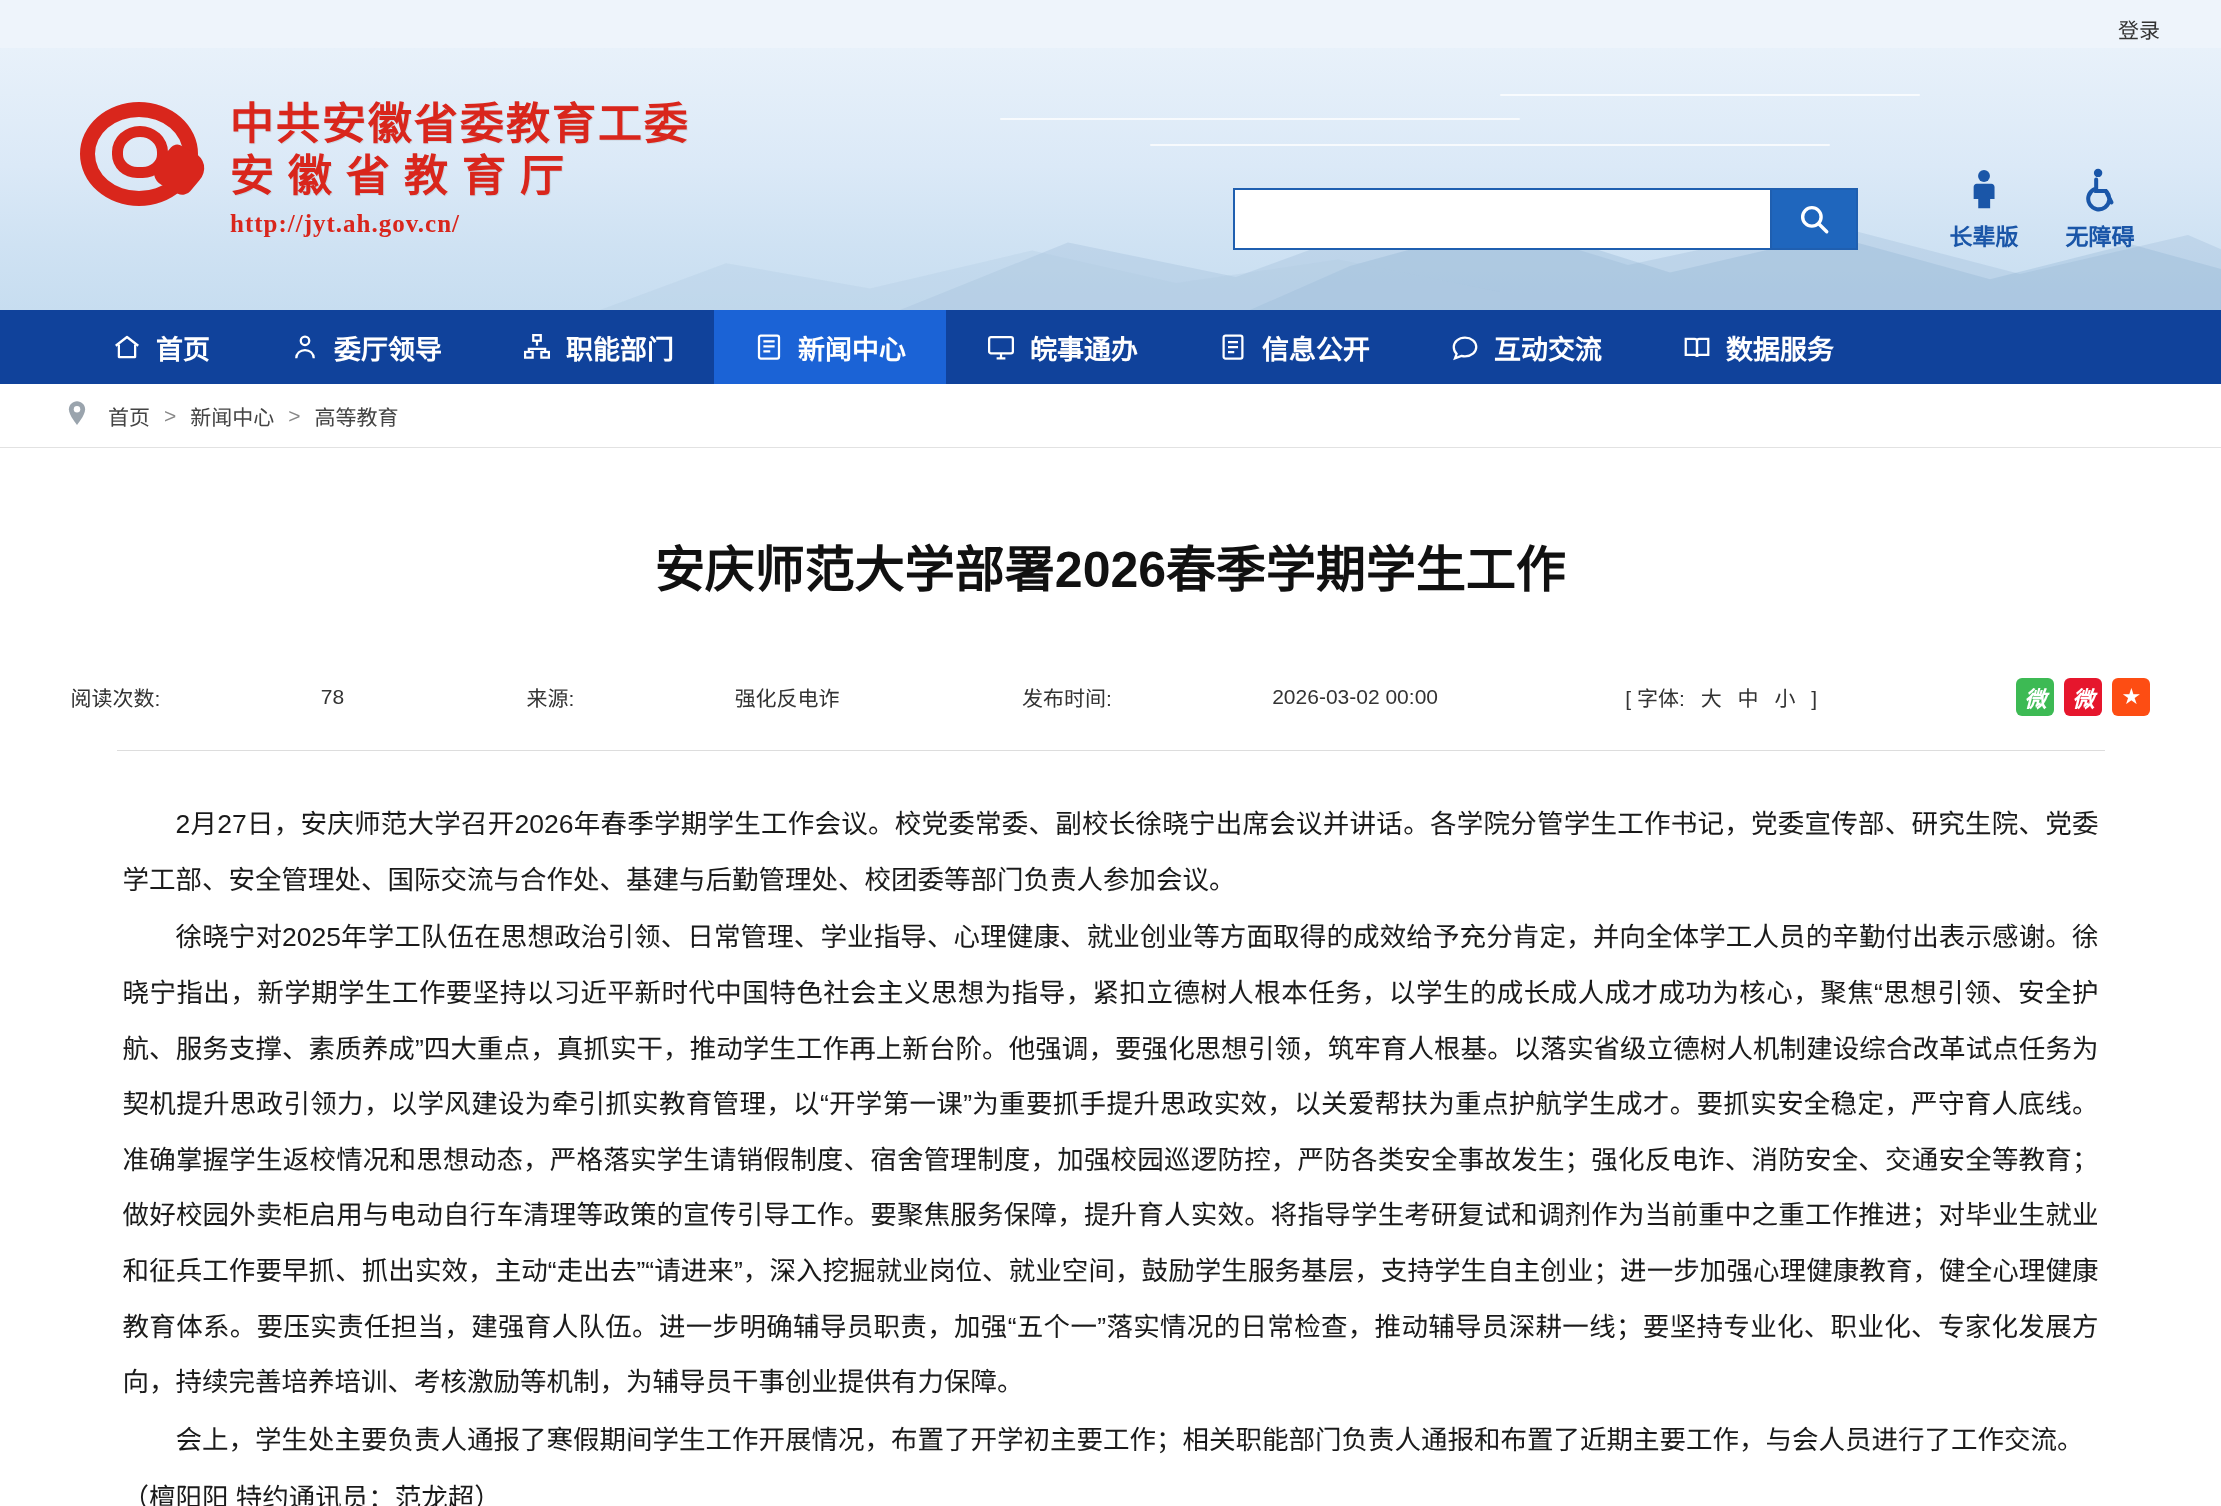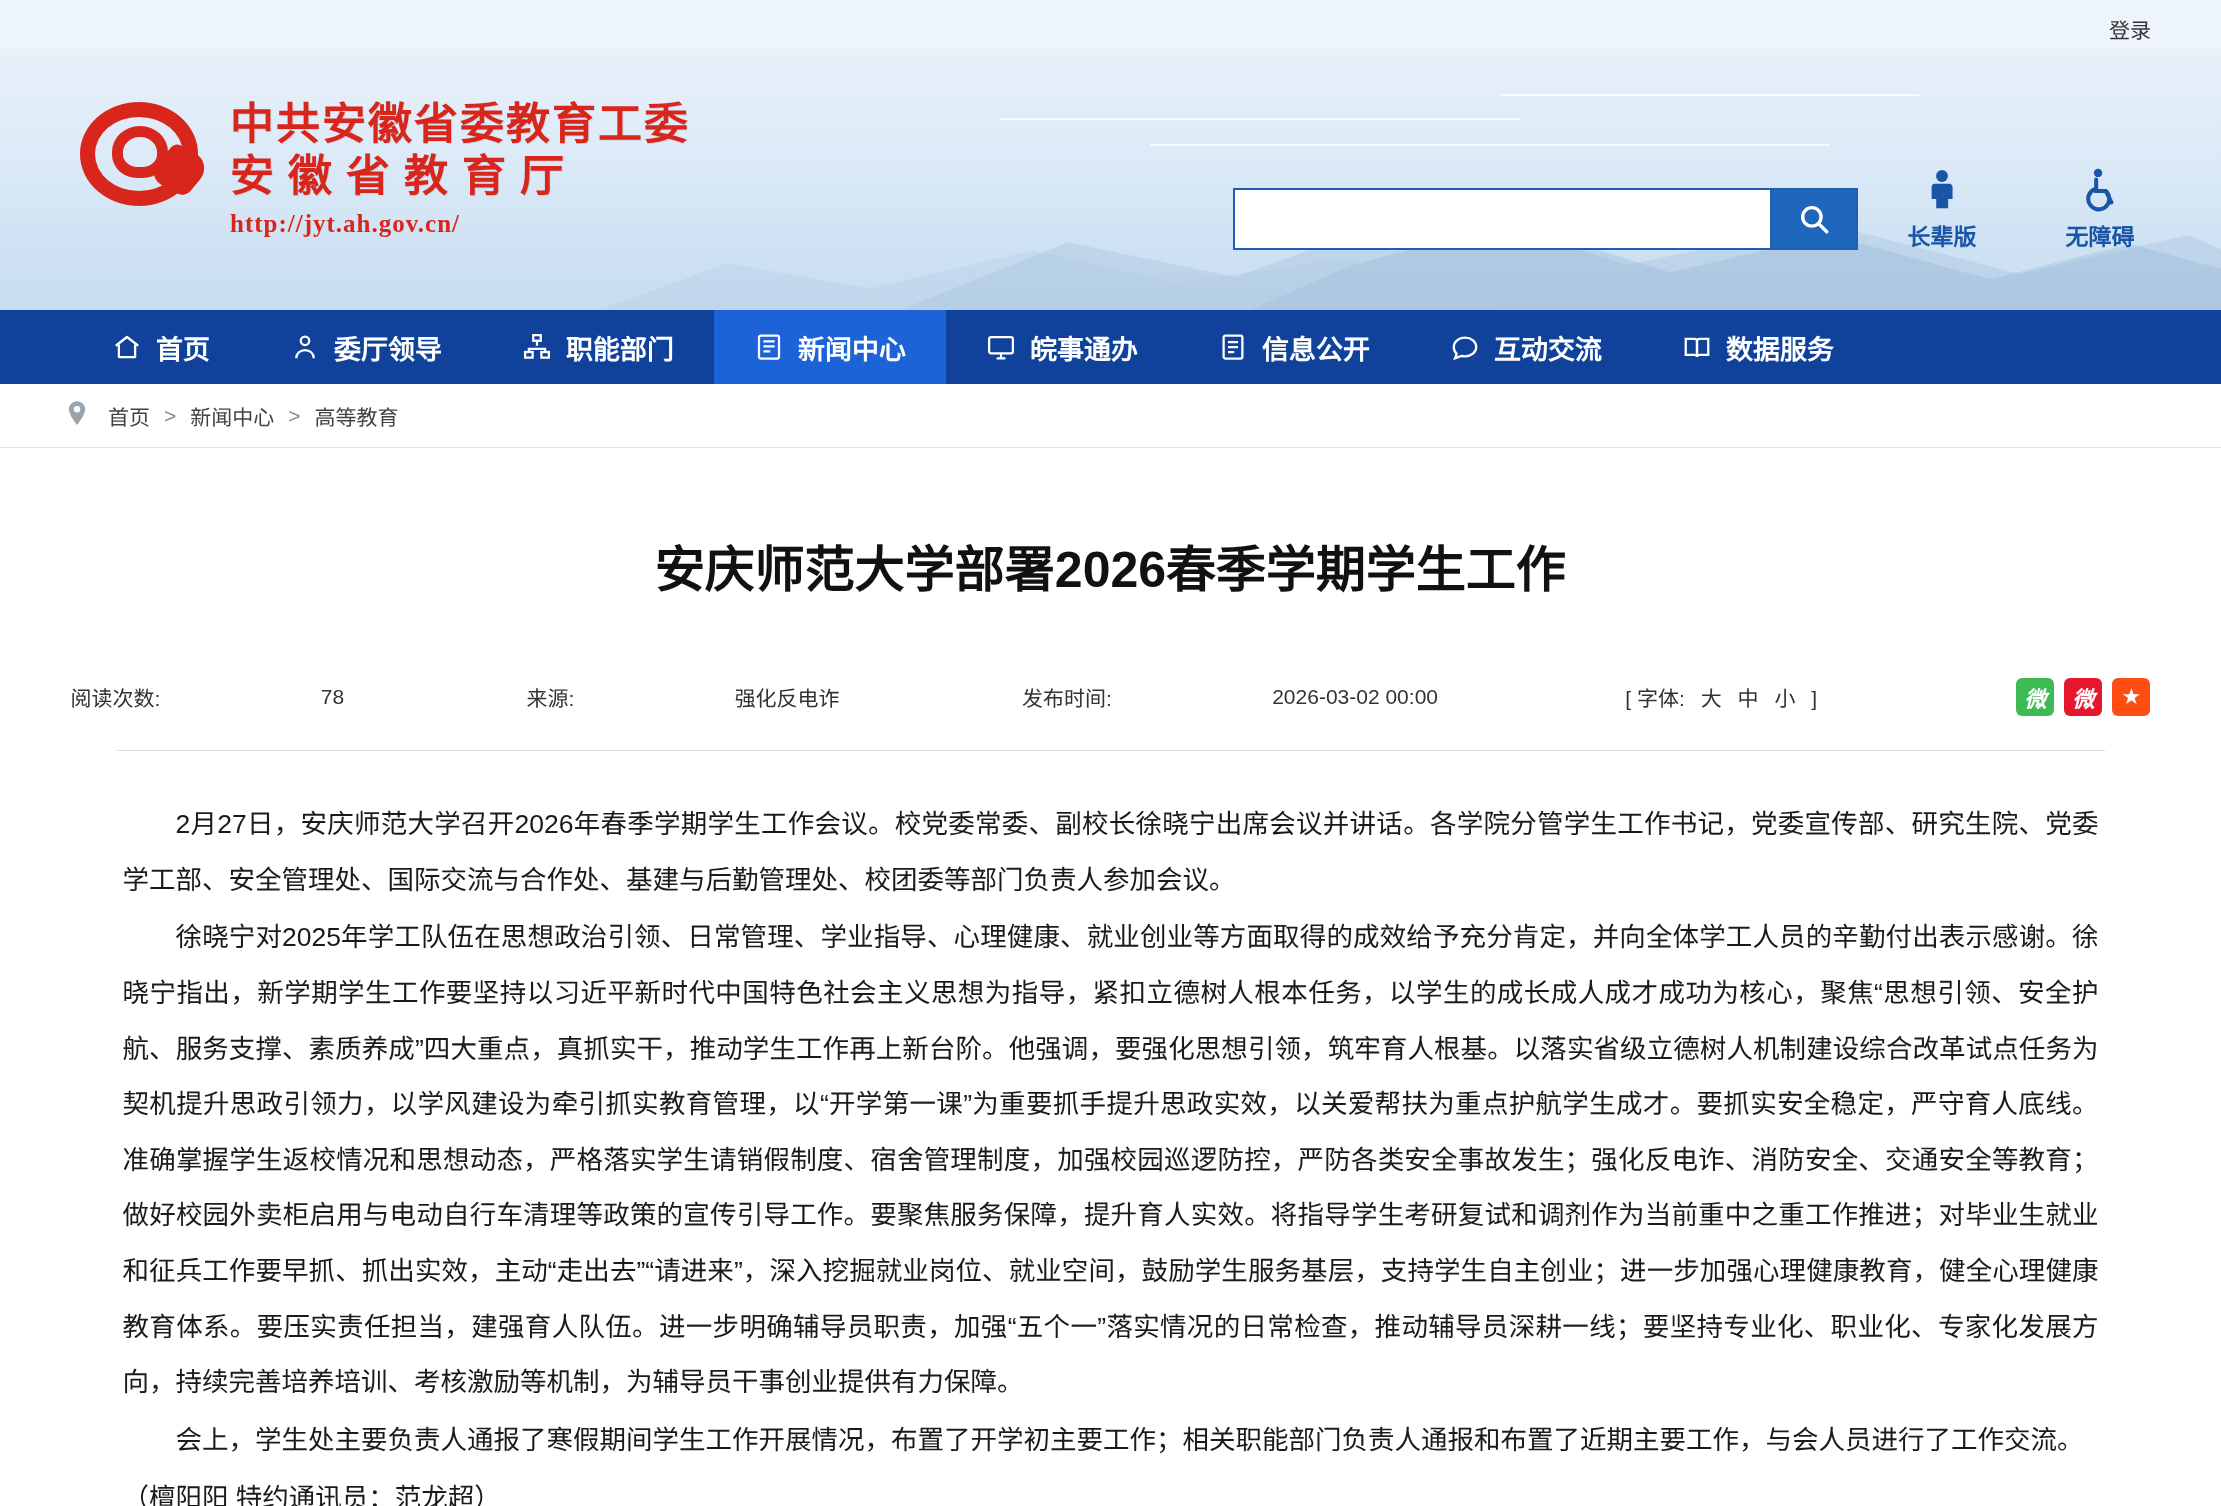--- a/index.html
+++ b/index.html
@@ -11,21 +11,21 @@
   body { width: 2221px; }
 
   
   .topbar {
     height: 48px;
     background: #eef4fb;
     position: relative;
   }
   .topbar .login {
     position: absolute;
-    right: 70px;
+    right: 61px;
     top: 14px;
     font-size: 21px;
     color: #333;
   }
 
   
   .header {
     height: 262px;
     position: relative;
     background: linear-gradient(180deg, #e8f1fa 0%, #dbe9f7 45%, #cfe2f3 75%, #c7ddf0 100%);
@@ -125,21 +125,21 @@
     display: flex; align-items: center; justify-content: center;
     cursor: pointer;
   }
   .search-btn svg { display: block; }
 
   .acc-links {
     position: absolute;
     right: 72px;
     top: 118px;
     display: flex;
-    gap: 60px;
+    gap: 18px;
   }
   .acc-item {
     width: 98px;
     text-align: center;
     color: #1a56a8;
     font-size: 23px;
     font-weight: 700;
   }
   .acc-item .ico { display:block; height: 52px; }
   .acc-item .ico svg { display:block; margin: 0 auto; }

